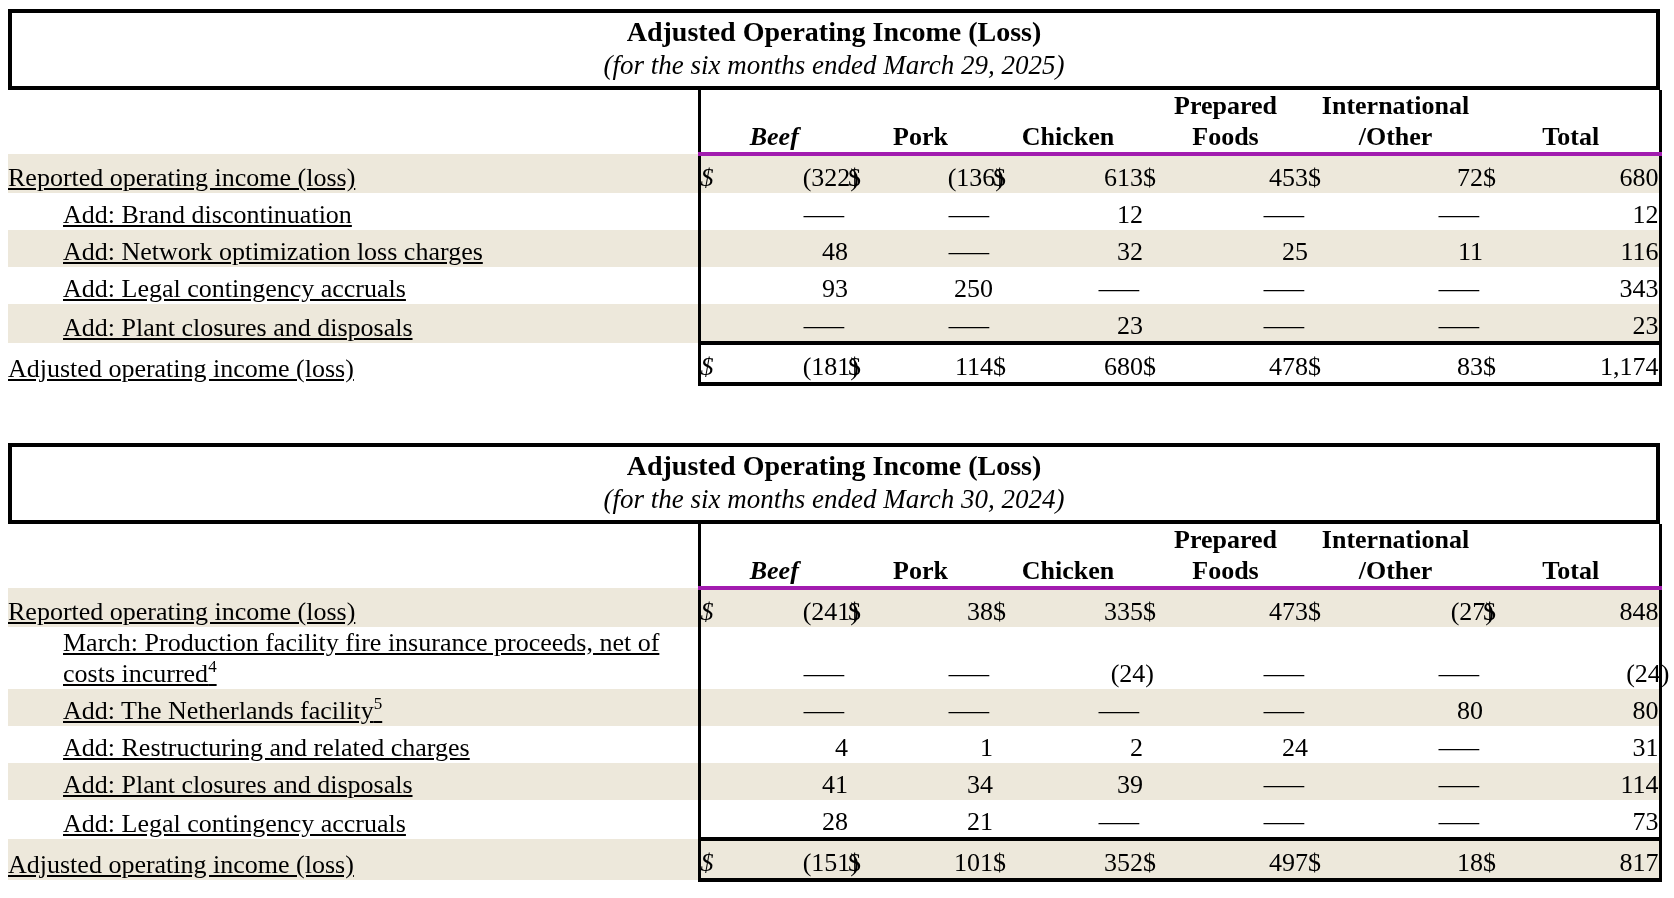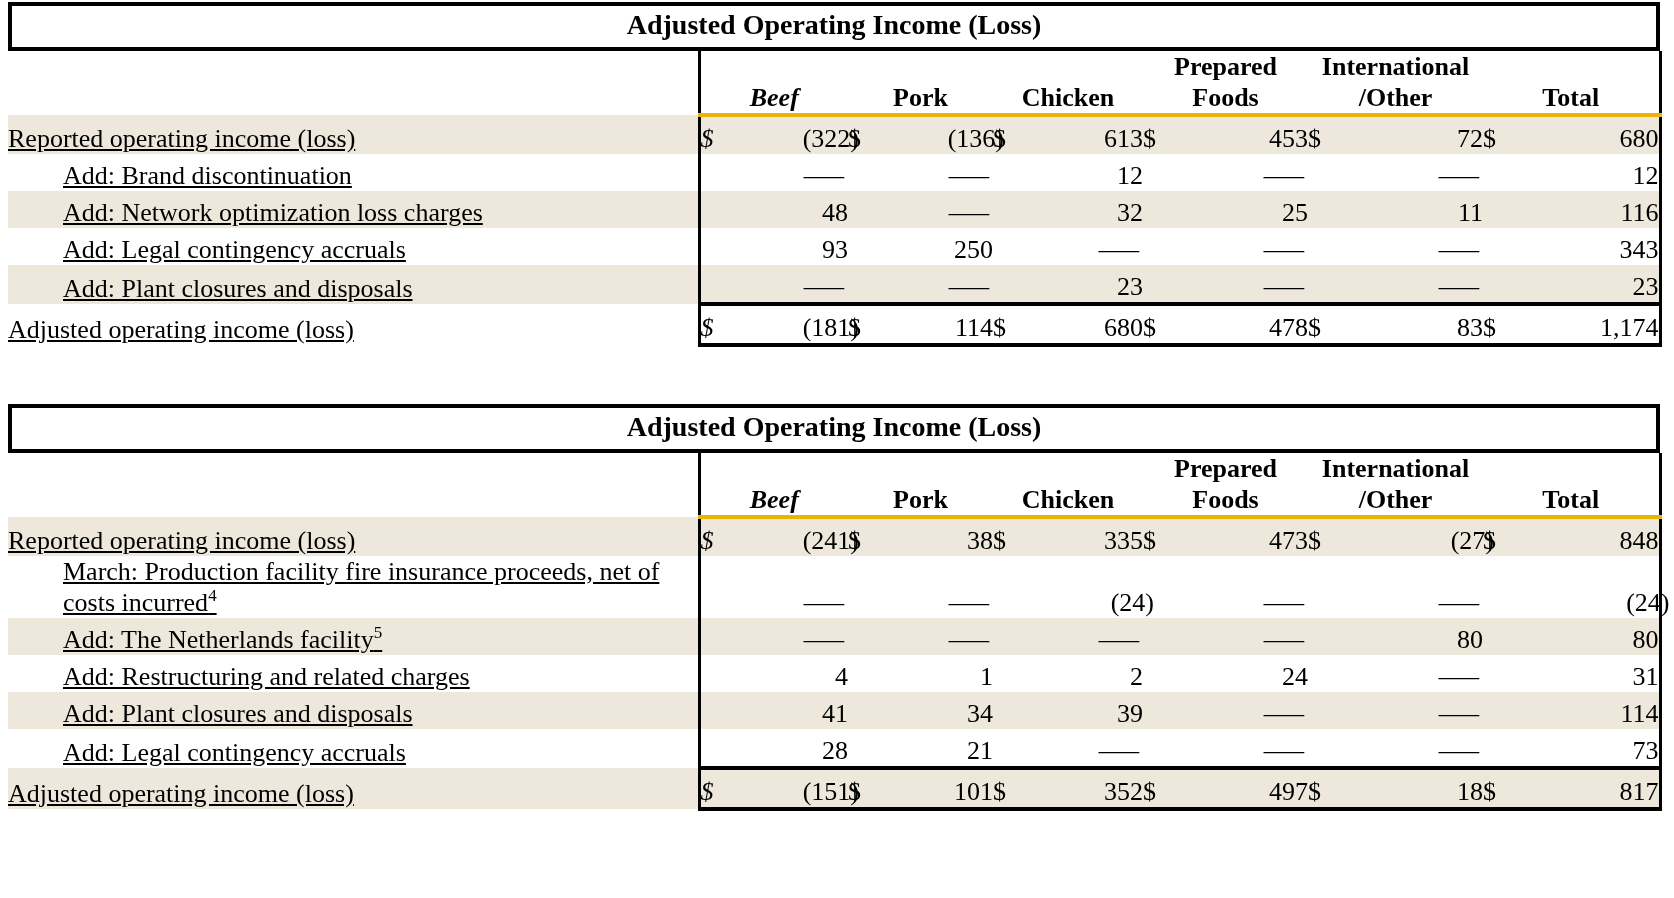--- a/index.html
+++ b/index.html
@@ -3,21 +3,21 @@
 <meta charset="utf-8">
 <style>
   html, body {
     margin: 0;
     padding: 0;
     background: #ffffff;
     font-family: "Liberation Serif", serif;
     color: #000000;
   }
   body { width: 1674px; height: 898px; overflow: hidden; }
-  .page { padding: 2px 0 0 8px; }
+  .page { padding: 9px 0 0 8px; }
 
   .fin-section { width: 1652px; }
   .fin-section.second { margin-top: 57px; }
 
   .title-box {
     border: 4px solid #000;
     box-sizing: border-box;
     width: 1652px;
     text-align: center;
     padding: 2px 0 5px 0;
@@ -32,21 +32,21 @@
     font-size: 26px;
   }
   table.fin th, table.fin td { padding: 0; }
 
   
   th.lbl-h { border: none; }
   th.col-h {
     font-weight: bold;
     text-align: center;
     vertical-align: bottom;
-    border-bottom: 4px solid #eab308;
+    border-bottom: 4px solid #a21caf;
     padding-bottom: 6px;
     padding-top: 8px;
     font-size: 26px;
     line-height: 31px;
     white-space: nowrap;
   }
 
   
   .dstart { border-left: 3px solid #000; font-style: italic; }
   .dend   { border-right: 3px solid #000; }
@@ -90,20 +90,21 @@
   }
 </style>
 </head>
 <body>
 
 <div class="page">
 
   <section class="fin-section">
     <div class="title-box">
       <div class="t-title">Adjusted Operating Income (Loss)</div>
+      <div class="t-subtitle">(for the six months ended March 29, 2025)</div>
     </div>
     <table class="fin">
         <colgroup>
           <col style="width: 691px;">
           <col style="width: 30px;">
           <col style="width: 119px;">
           <col style="width: 30px;">
           <col style="width: 115px;">
           <col style="width: 30px;">
           <col style="width: 120px;">
@@ -234,20 +235,21 @@
             <td class="cur">$</td>
             <td class="val dend"><span>1,174</span></td>
           </tr>
         </tbody>
       </table>
   </section>
 
   <section class="fin-section second">
     <div class="title-box">
       <div class="t-title">Adjusted Operating Income (Loss)</div>
+      <div class="t-subtitle">(for the six months ended March 30, 2024)</div>
     </div>
     <table class="fin">
         <colgroup>
           <col style="width: 691px;">
           <col style="width: 30px;">
           <col style="width: 119px;">
           <col style="width: 30px;">
           <col style="width: 115px;">
           <col style="width: 30px;">
           <col style="width: 120px;">

